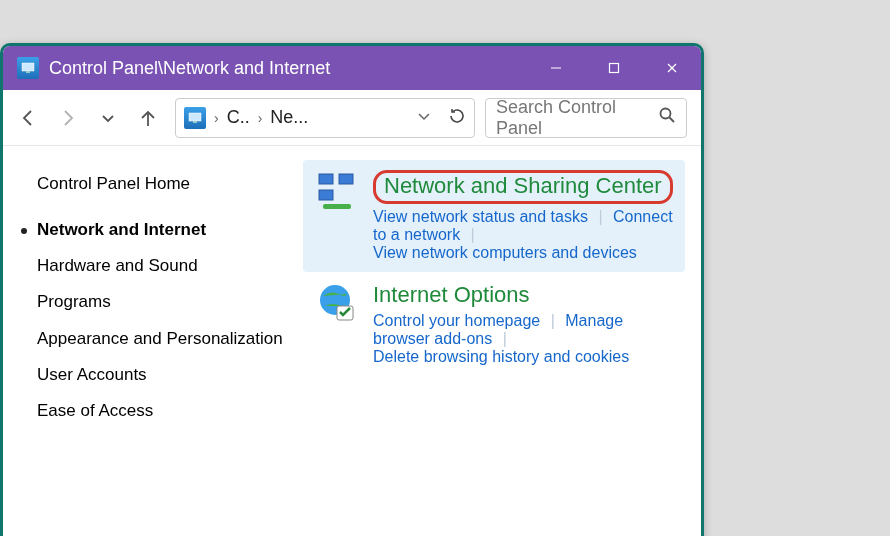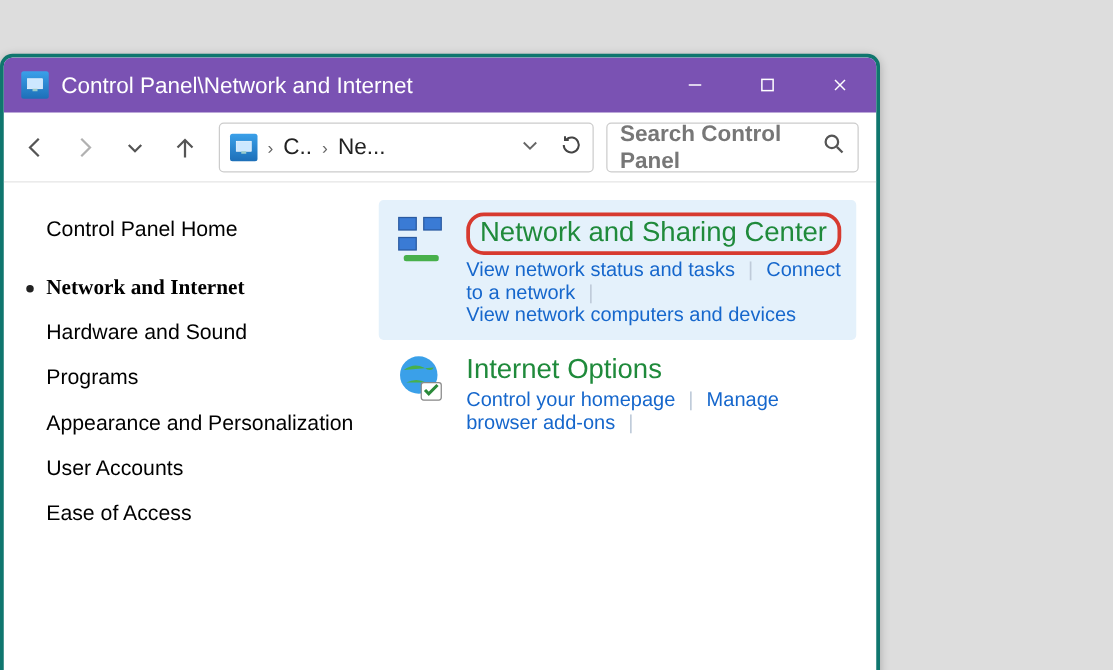--- a/index.html
+++ b/index.html
@@ -87,40 +87,39 @@
   .searchbox {
     width: 300px;
     height: 40px;
     border: 1px solid #ccc;
     border-radius: 4px;
     display: flex; align-items: center;
     padding: 0 10px;
     color:#777;
     font-size:18px;
   }
-  .searchbox span:first-child { flex:1;font-weight:bold; }
+  .searchbox span:first-child { flex:1; }
 
   
   .body {
     display: flex;
     height: calc(100% - 44px - 56px);
   }
   .sidepane {
     width: 300px;
     padding: 20px 20px 20px 34px;
   }
   .sidepane .side-item {
     font-size: 17px;
     color:#000000;
     padding: 8px 0;
     position: relative;
   }
   .sidepane .side-item.active {
     font-weight: 700;
-    font-family: Liberation Serif, serif;
   }
   .sidepane .side-item.active::before {
     content:"";
     position:absolute;
     left:-16px; top:16px;
     width:6px;height:6px;
     background:#222;border-radius:50%;
   }
   .sidepane .side-item.multiline { line-height:1.25; }
 
@@ -307,20 +306,21 @@
             <path d="M25 30 L28 33 L35 26" stroke="#2a8a3a" stroke-width="2.5" fill="none"></path>
           </svg>
         </div>
         <div class="cat-body">
           <span class="cat-title">Internet Options</span>
           <div class="cat-links">
             <span class="lnk">Control your homepage</span>
             <span class="sep">|</span>
             <span class="lnk">Manage browser add-ons</span>
             <span class="sep">|</span><br>
+            <span class="lnk">Delete browsing history and cookies</span>
           </div>
         </div>
       </div>
 
       <svg class="arrow" width="130" height="180">
         <defs>
           <marker id="ah" markerWidth="10" markerHeight="10" refX="2" refY="3" orient="auto">
             <path d="M0,0 L0,6 L8,3 z" fill="#d73a2f"></path>
           </marker>
         </defs>

